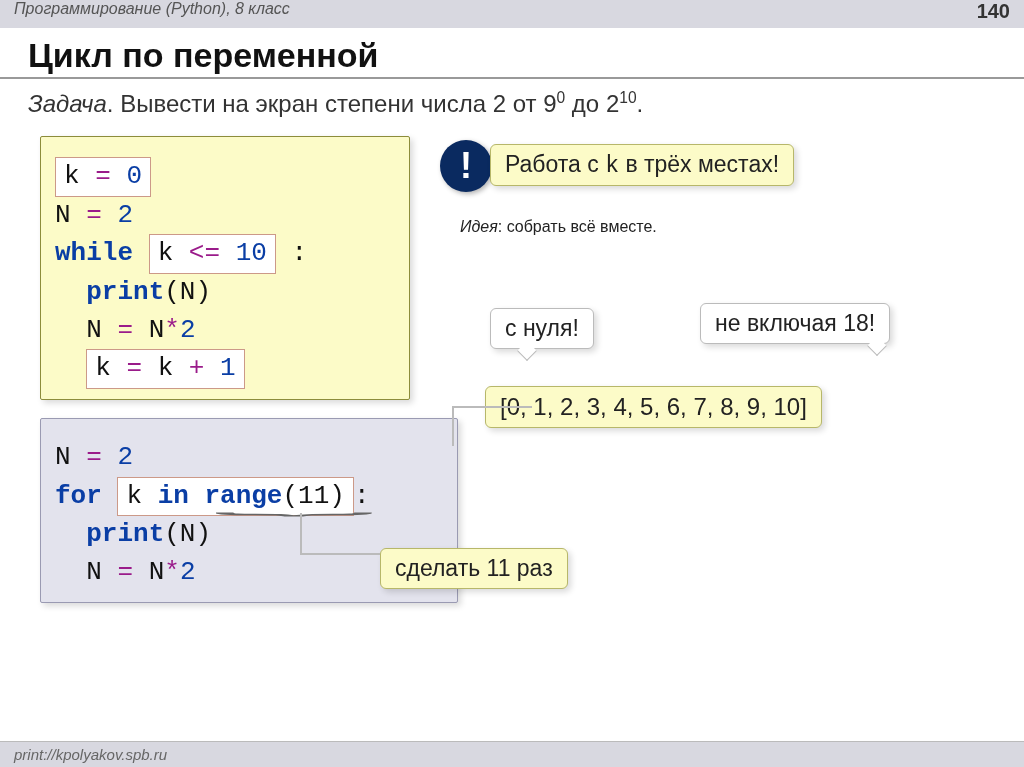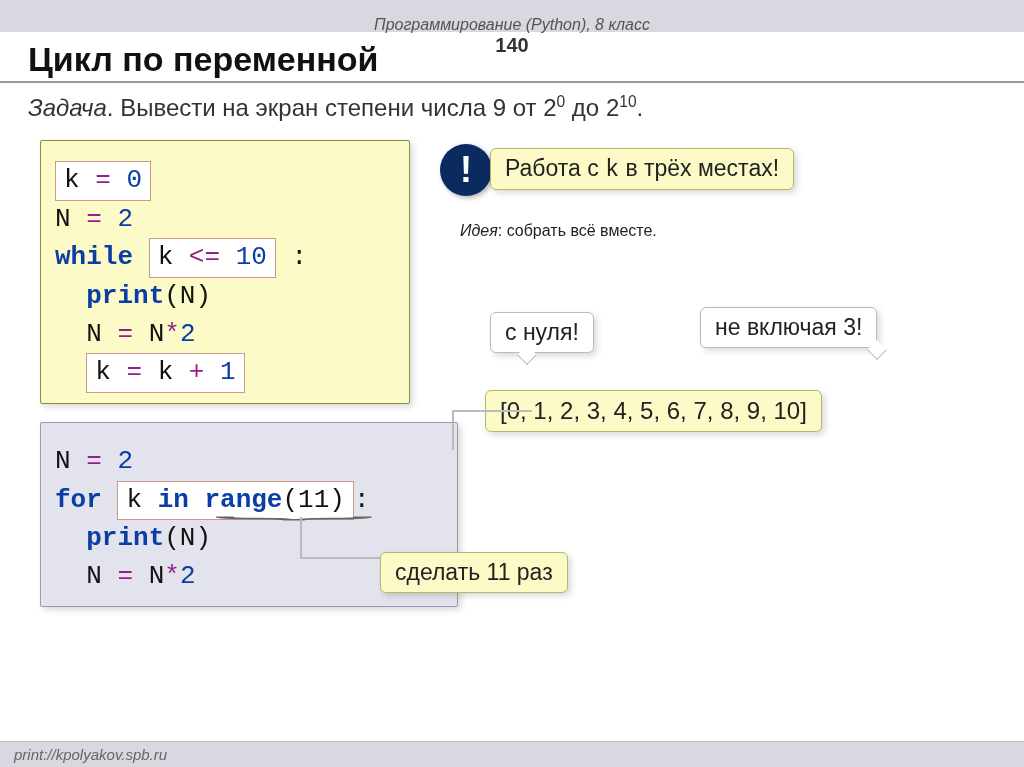--- a/index.html
+++ b/index.html
@@ -6,23 +6,23 @@
   body {
     width: 1024px; height: 767px;
     font-family: Arial, Helvetica, sans-serif;
     background: #fff;
     position: relative;
     overflow: hidden;
   }
   .topbar {
     background: #d8d8e0;
     height: 28px;
-    display: flex; justify-content: space-between; align-items: center;
-    padding: 16px 14px;
-    color: #555; font-size: 16px; font-style: italic; flex-direction: column;
+    display: flex; justify-content: space-between; 
+    padding: 0 14px;
+    color: #555; font-size: 16px; font-style: italic;
   }
   .pagenum { font-style: normal; font-weight: bold; font-size: 20px; color: #333; }
   .title { font-size: 34px; font-weight: bold; color: #111; padding: 8px 28px 2px; }
   .underline { height: 2px; background: #999; margin: 0 0 6px 0; }
   .task {
     font-size: 24px; color: #333; padding: 4px 28px 10px;
   }
   .task .lead { font-style: italic; }
   sup { font-size: 0.65em; vertical-align: super; }
 
@@ -99,21 +99,21 @@
 
 <div class="topbar">
   <span>Программирование (Python), 8 класс</span>
   <span class="pagenum">140</span>
 </div>
 
 <div class="title">Цикл по переменной</div>
 <div class="underline"></div>
 
 <div class="task">
-  <span class="lead">Задача</span><span>. Вывести на экран степени числа 9 от 2</span><sup>0</sup><span> до 2</span><sup>10</sup><span>.</span>
+  <span class="lead">Задача</span><span>. Вывести на экран степени числа 2 от 9</span><sup>0</sup><span> до 2</span><sup>10</sup><span>.</span>
 </div>
 
 <div class="content">
 
   <div class="codebox" style="left:40px; top:8px; width:370px;">
     <div><span class="hl-white"><span>k </span><span class="op">=</span><span class="num"> 0</span></span></div>
     <div><span>N </span><span class="op">=</span><span class="num"> 2</span></div>
     <div><span class="kw">while</span>&nbsp;<span class="hl-white"><span> k </span><span class="op">&lt;=</span><span class="num"> 10 </span></span>&nbsp;<span>:</span></div>
     <div>&nbsp;&nbsp;<span class="kw">print</span><span>(N)</span></div>
     <div>&nbsp;&nbsp;<span>N </span><span class="op">=</span><span> N</span><span class="op">*</span><span class="num">2</span></div>
@@ -125,21 +125,21 @@
     <span>Работа с </span><span class="mono">k</span><span> в трёх местах!</span>
   </div>
 
   <div class="idea" style="left:460px; top:90px;">
     <span class="lead">Идея</span><span>: собрать всё вместе.</span>
   </div>
 
   <div class="callout white" style="left:490px; top:180px;">с нуля!</div>
   <div class="arrow-tail" style="left:520px; top:216px; transform: rotate(-45deg);"></div>
 
-  <div class="callout white" style="left:700px; top:175px;">не включая 3!</div>
+  <div class="callout white" style="left:700px; top:175px;">не включая 18!</div>
   <div class="arrow-tail" style="left:870px; top:211px; transform: rotate(-45deg);"></div>
 
   <div class="callout" style="left:485px; top:258px; font-size:24px;">[0, 1, 2, 3, 4, 5, 6, 7, 8, 9, 10]</div>
 
   <div class="codebox grey" style="left:40px; top:290px; width:418px;">
     <div><span>N </span><span class="op">=</span><span class="num"> 2</span></div>
     <div><span class="kw">for</span>&nbsp;<span class="hl-white"><span> k </span><span class="kw">in</span><span class="kw"> range</span><span>(11)</span></span><span>:</span></div>
     <div>&nbsp;&nbsp;<span class="kw">print</span><span>(N)</span></div>
     <div>&nbsp;&nbsp;<span>N </span><span class="op">=</span><span> N</span><span class="op">*</span><span class="num">2</span></div>
   </div>

